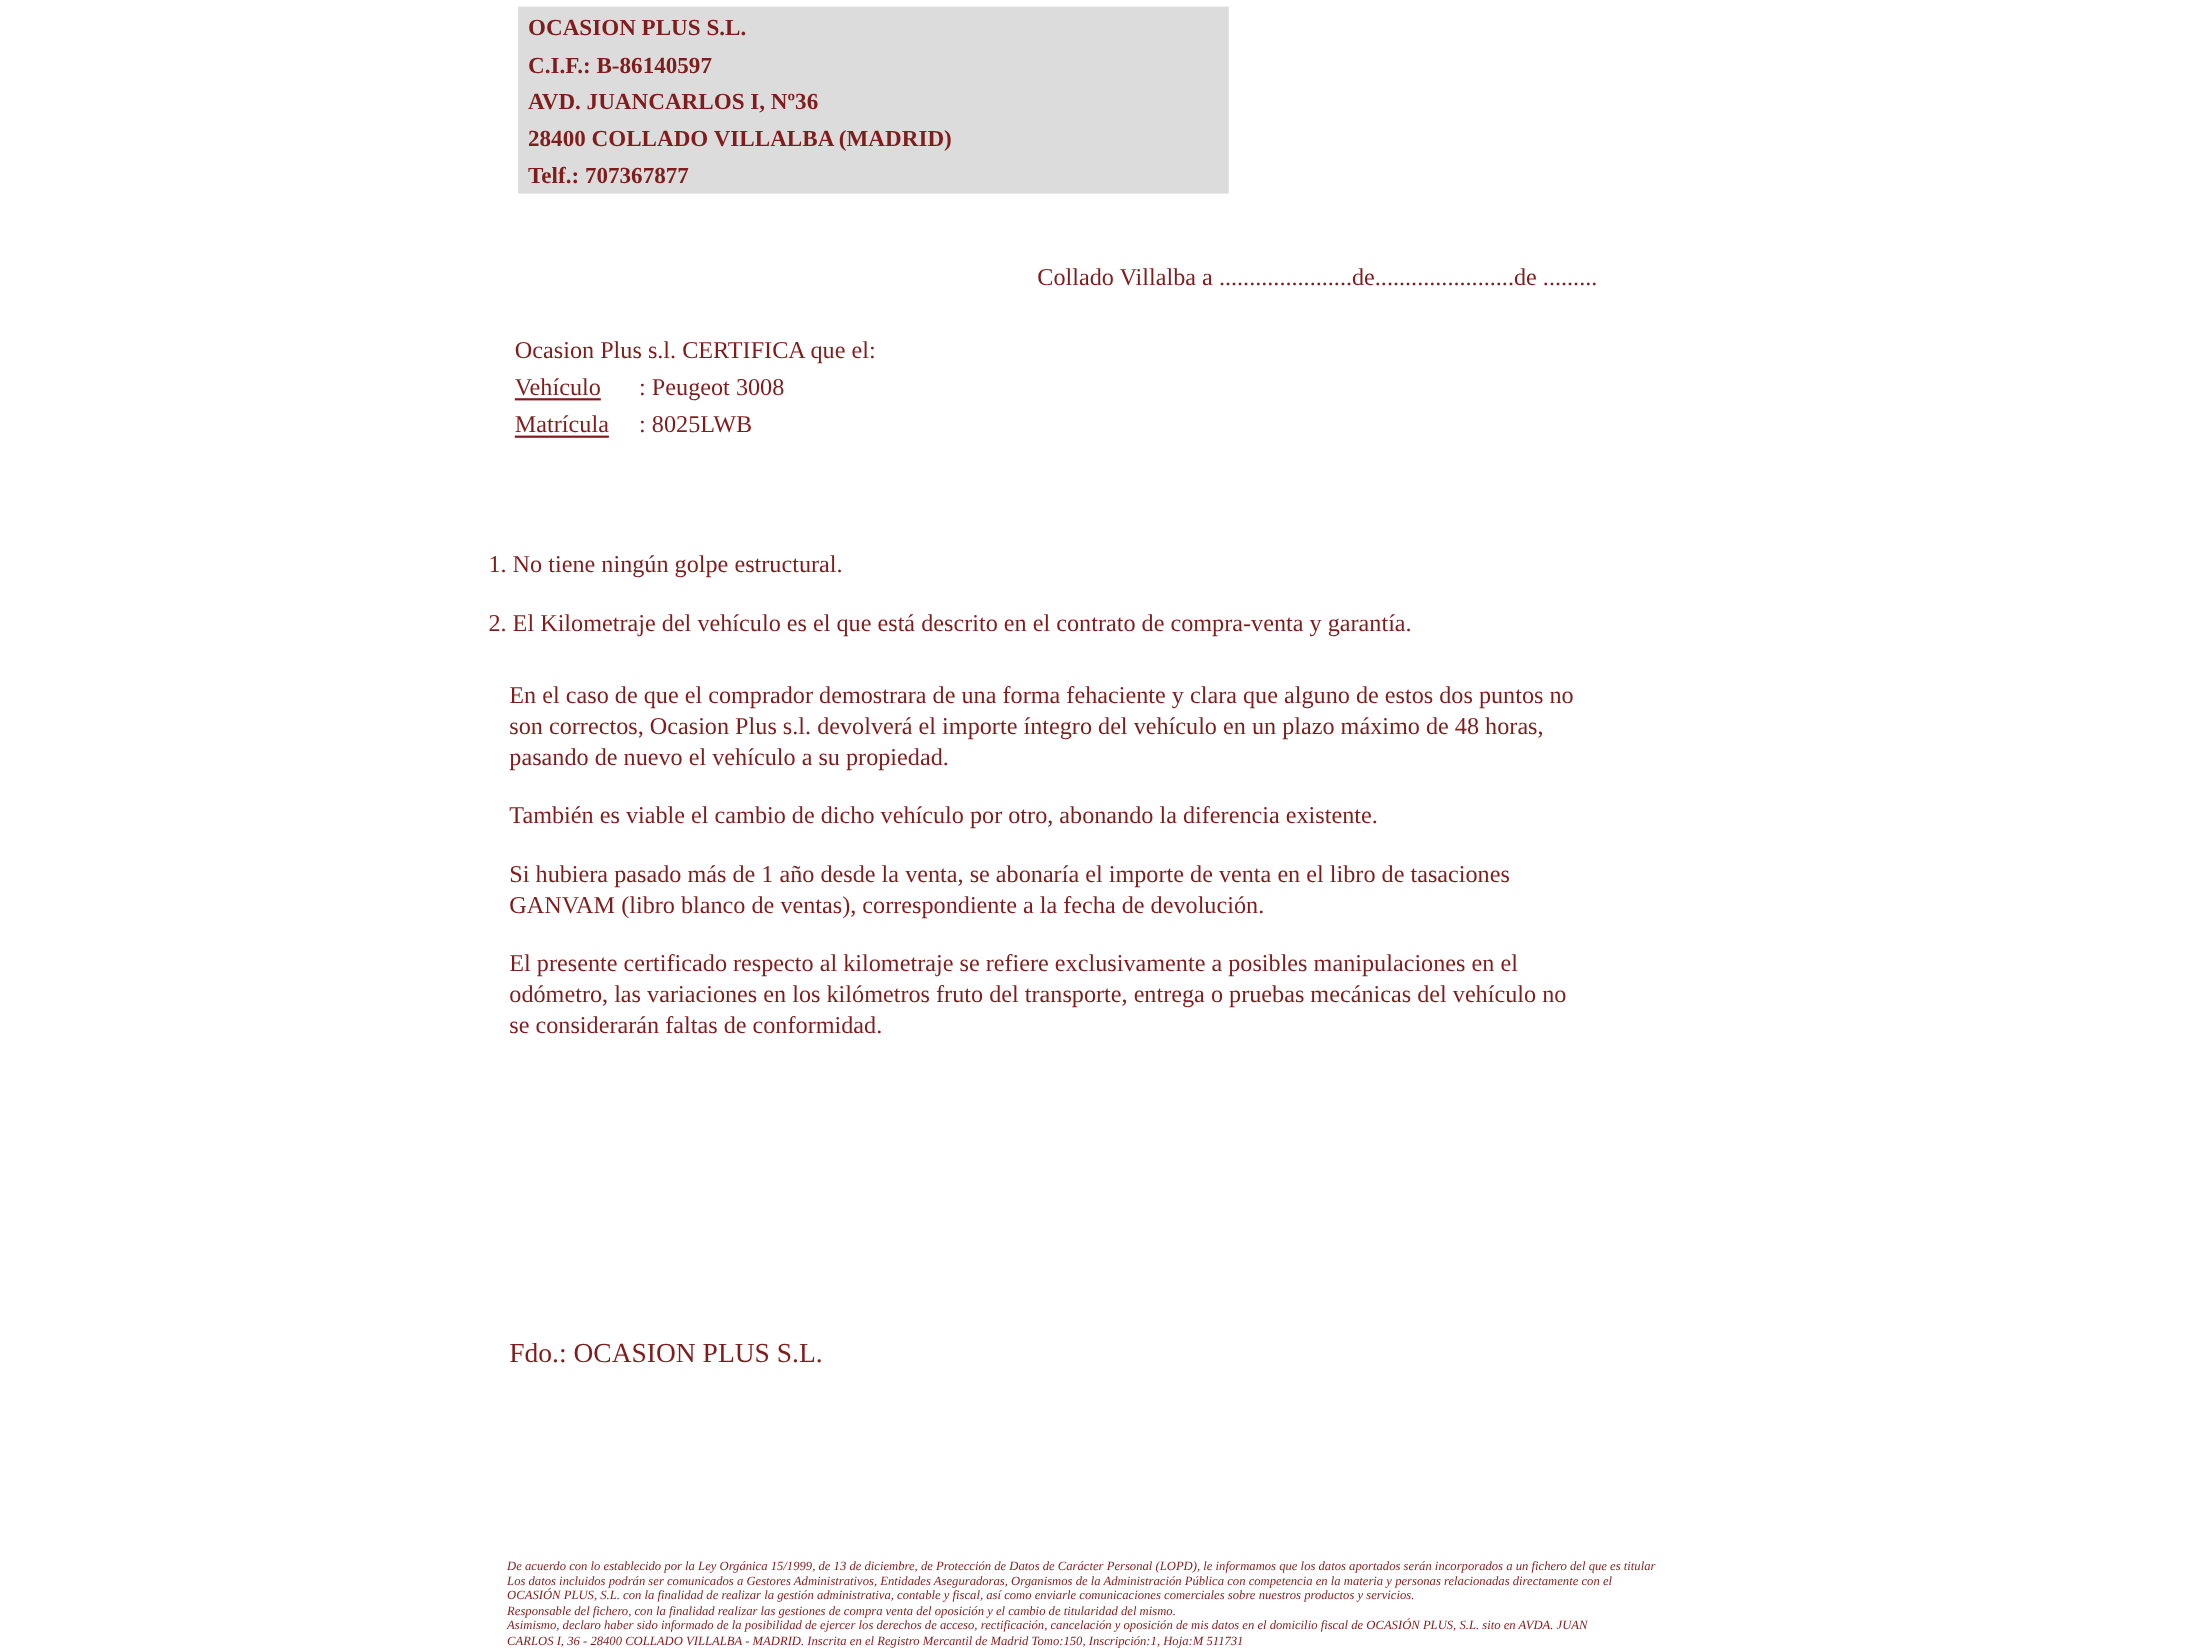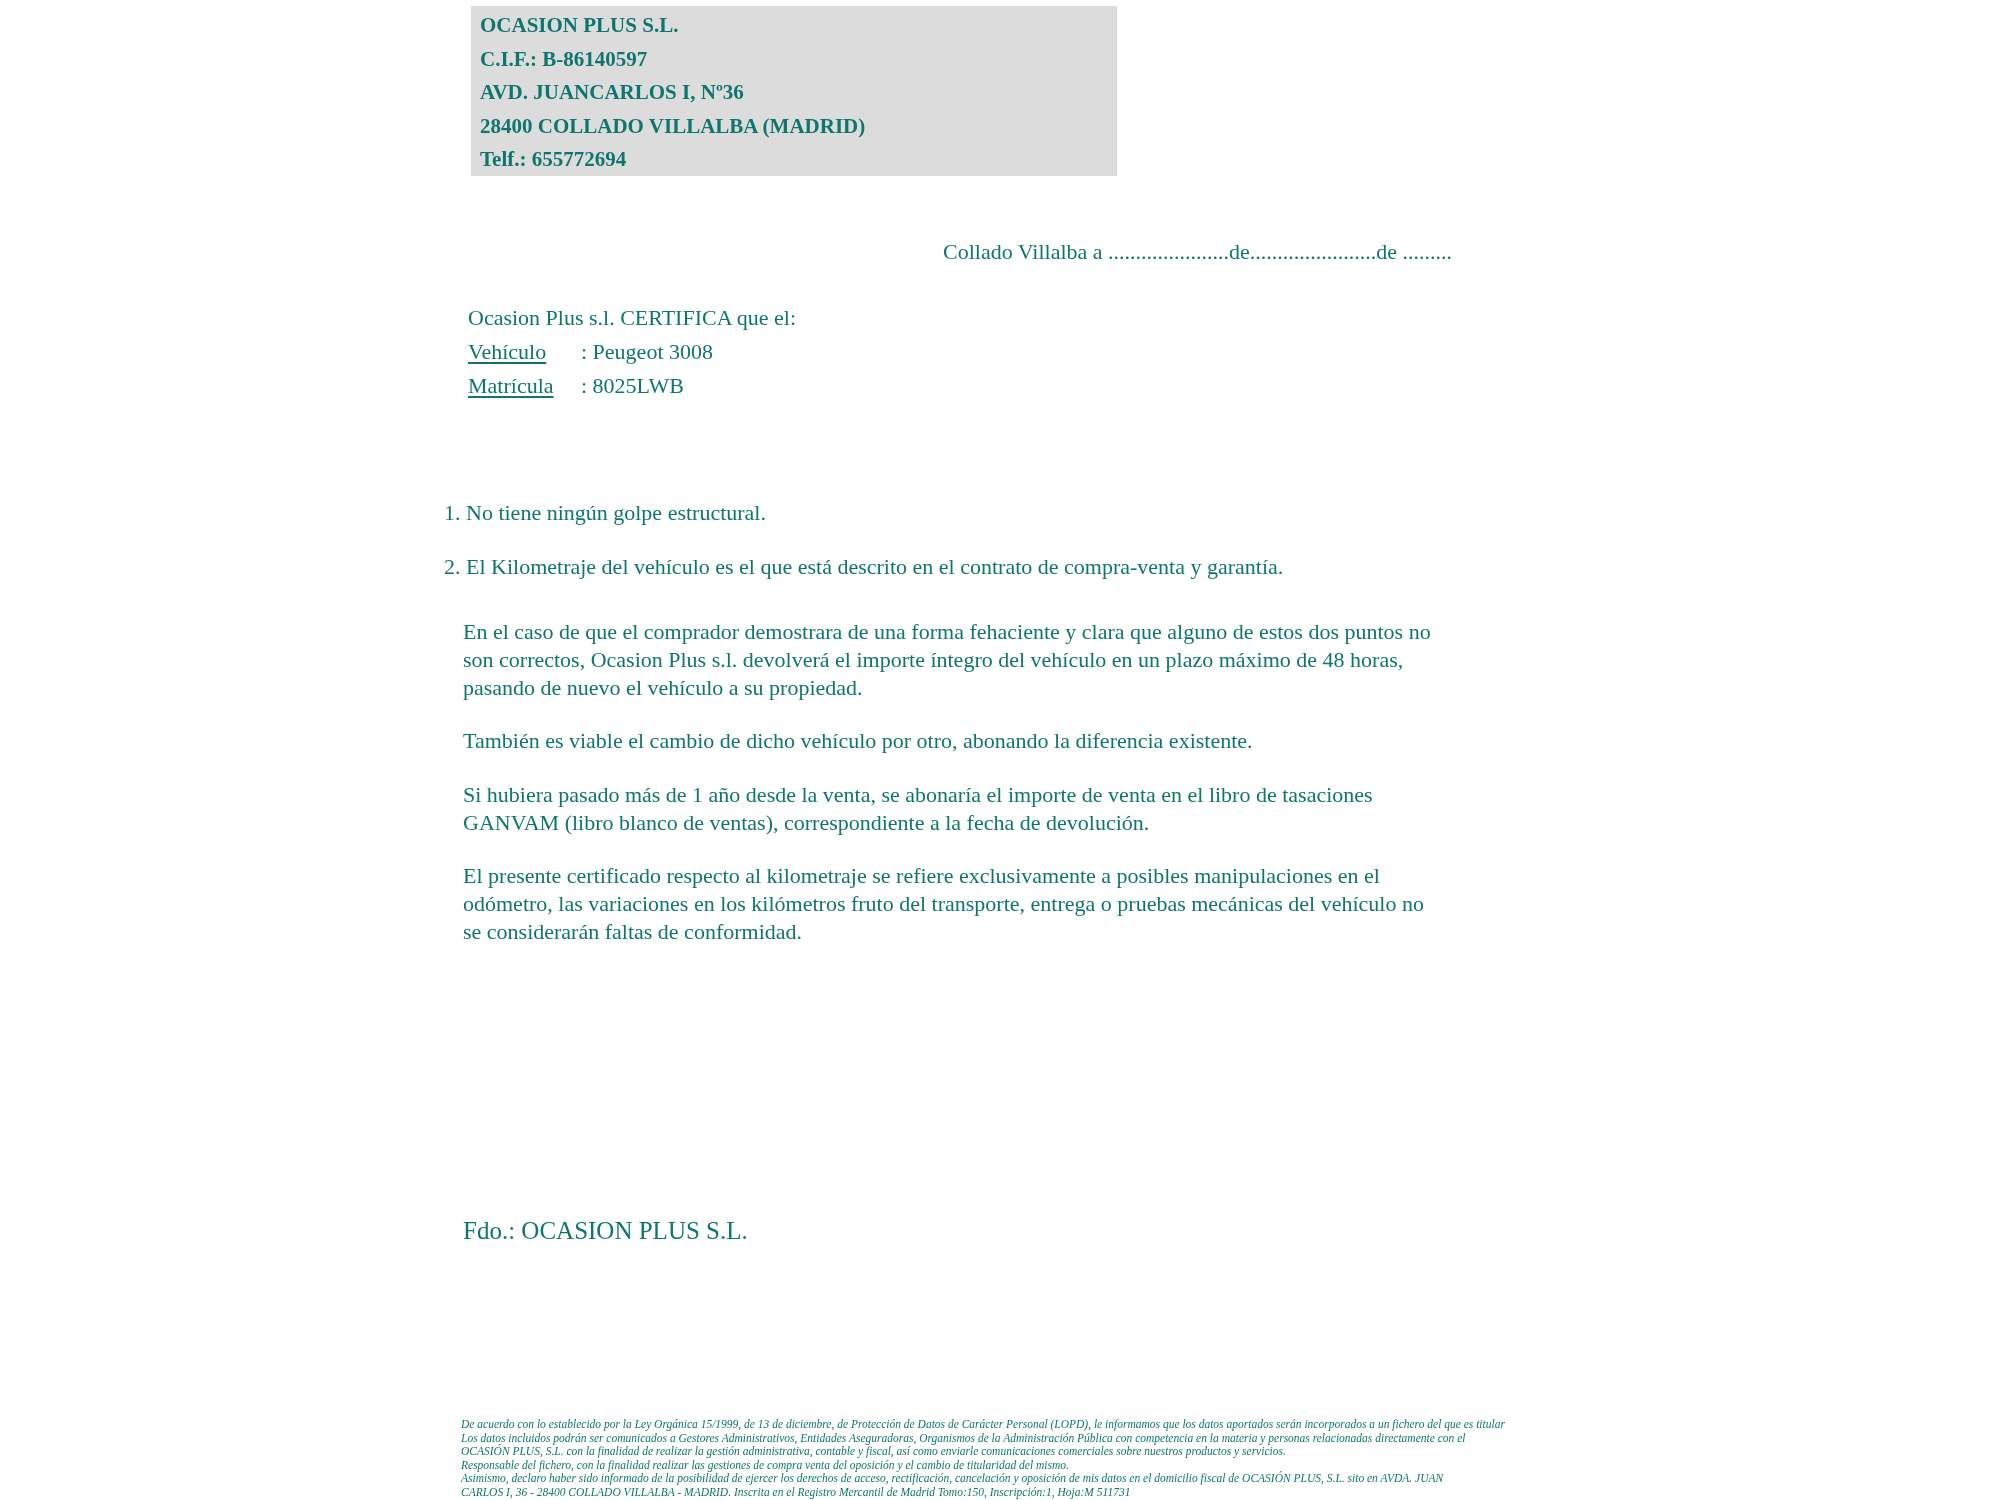--- a/index.html
+++ b/index.html
@@ -6,21 +6,21 @@
     margin: 0;
     padding: 0;
     background: #ffffff;
   }
   .page {
     position: relative;
     width: 2000px;
     height: 1500px;
     background: #ffffff;
     font-family: "Liberation Serif", "DejaVu Serif", serif;
-    color: #0f766e;
+    color: #7f1d1d;
     overflow: hidden;
   }
   .letterhead {
     position: absolute;
     left: 471px;
     top: 6px;
     width: 646px;
     height: 170px;
     padding: 3px 0 0 9px;
     box-sizing: border-box;
@@ -98,21 +98,21 @@
 </head>
 <body>
 
 <div class="page">
 
   <div class="letterhead" style="background: rgb(220, 220, 220);">
     <div class="lh-line">OCASION PLUS S.L.</div>
     <div class="lh-line">C.I.F.: B-86140597</div>
     <div class="lh-line">AVD. JUANCARLOS I, Nº36</div>
     <div class="lh-line">28400 COLLADO VILLALBA (MADRID)</div>
-    <div class="lh-line">Telf.: 655772694</div>
+    <div class="lh-line">Telf.: 707367877</div>
   </div>
 
   <div class="date-line">Collado Villalba a ......................de.......................de .........</div>
 
   <div class="certify">
     <div>Ocasion Plus s.l. CERTIFICA que el:</div>
     <div>
       <span class="kv-label"><u>Vehículo</u></span><span>: Peugeot 3008</span>
     </div>
     <div>

